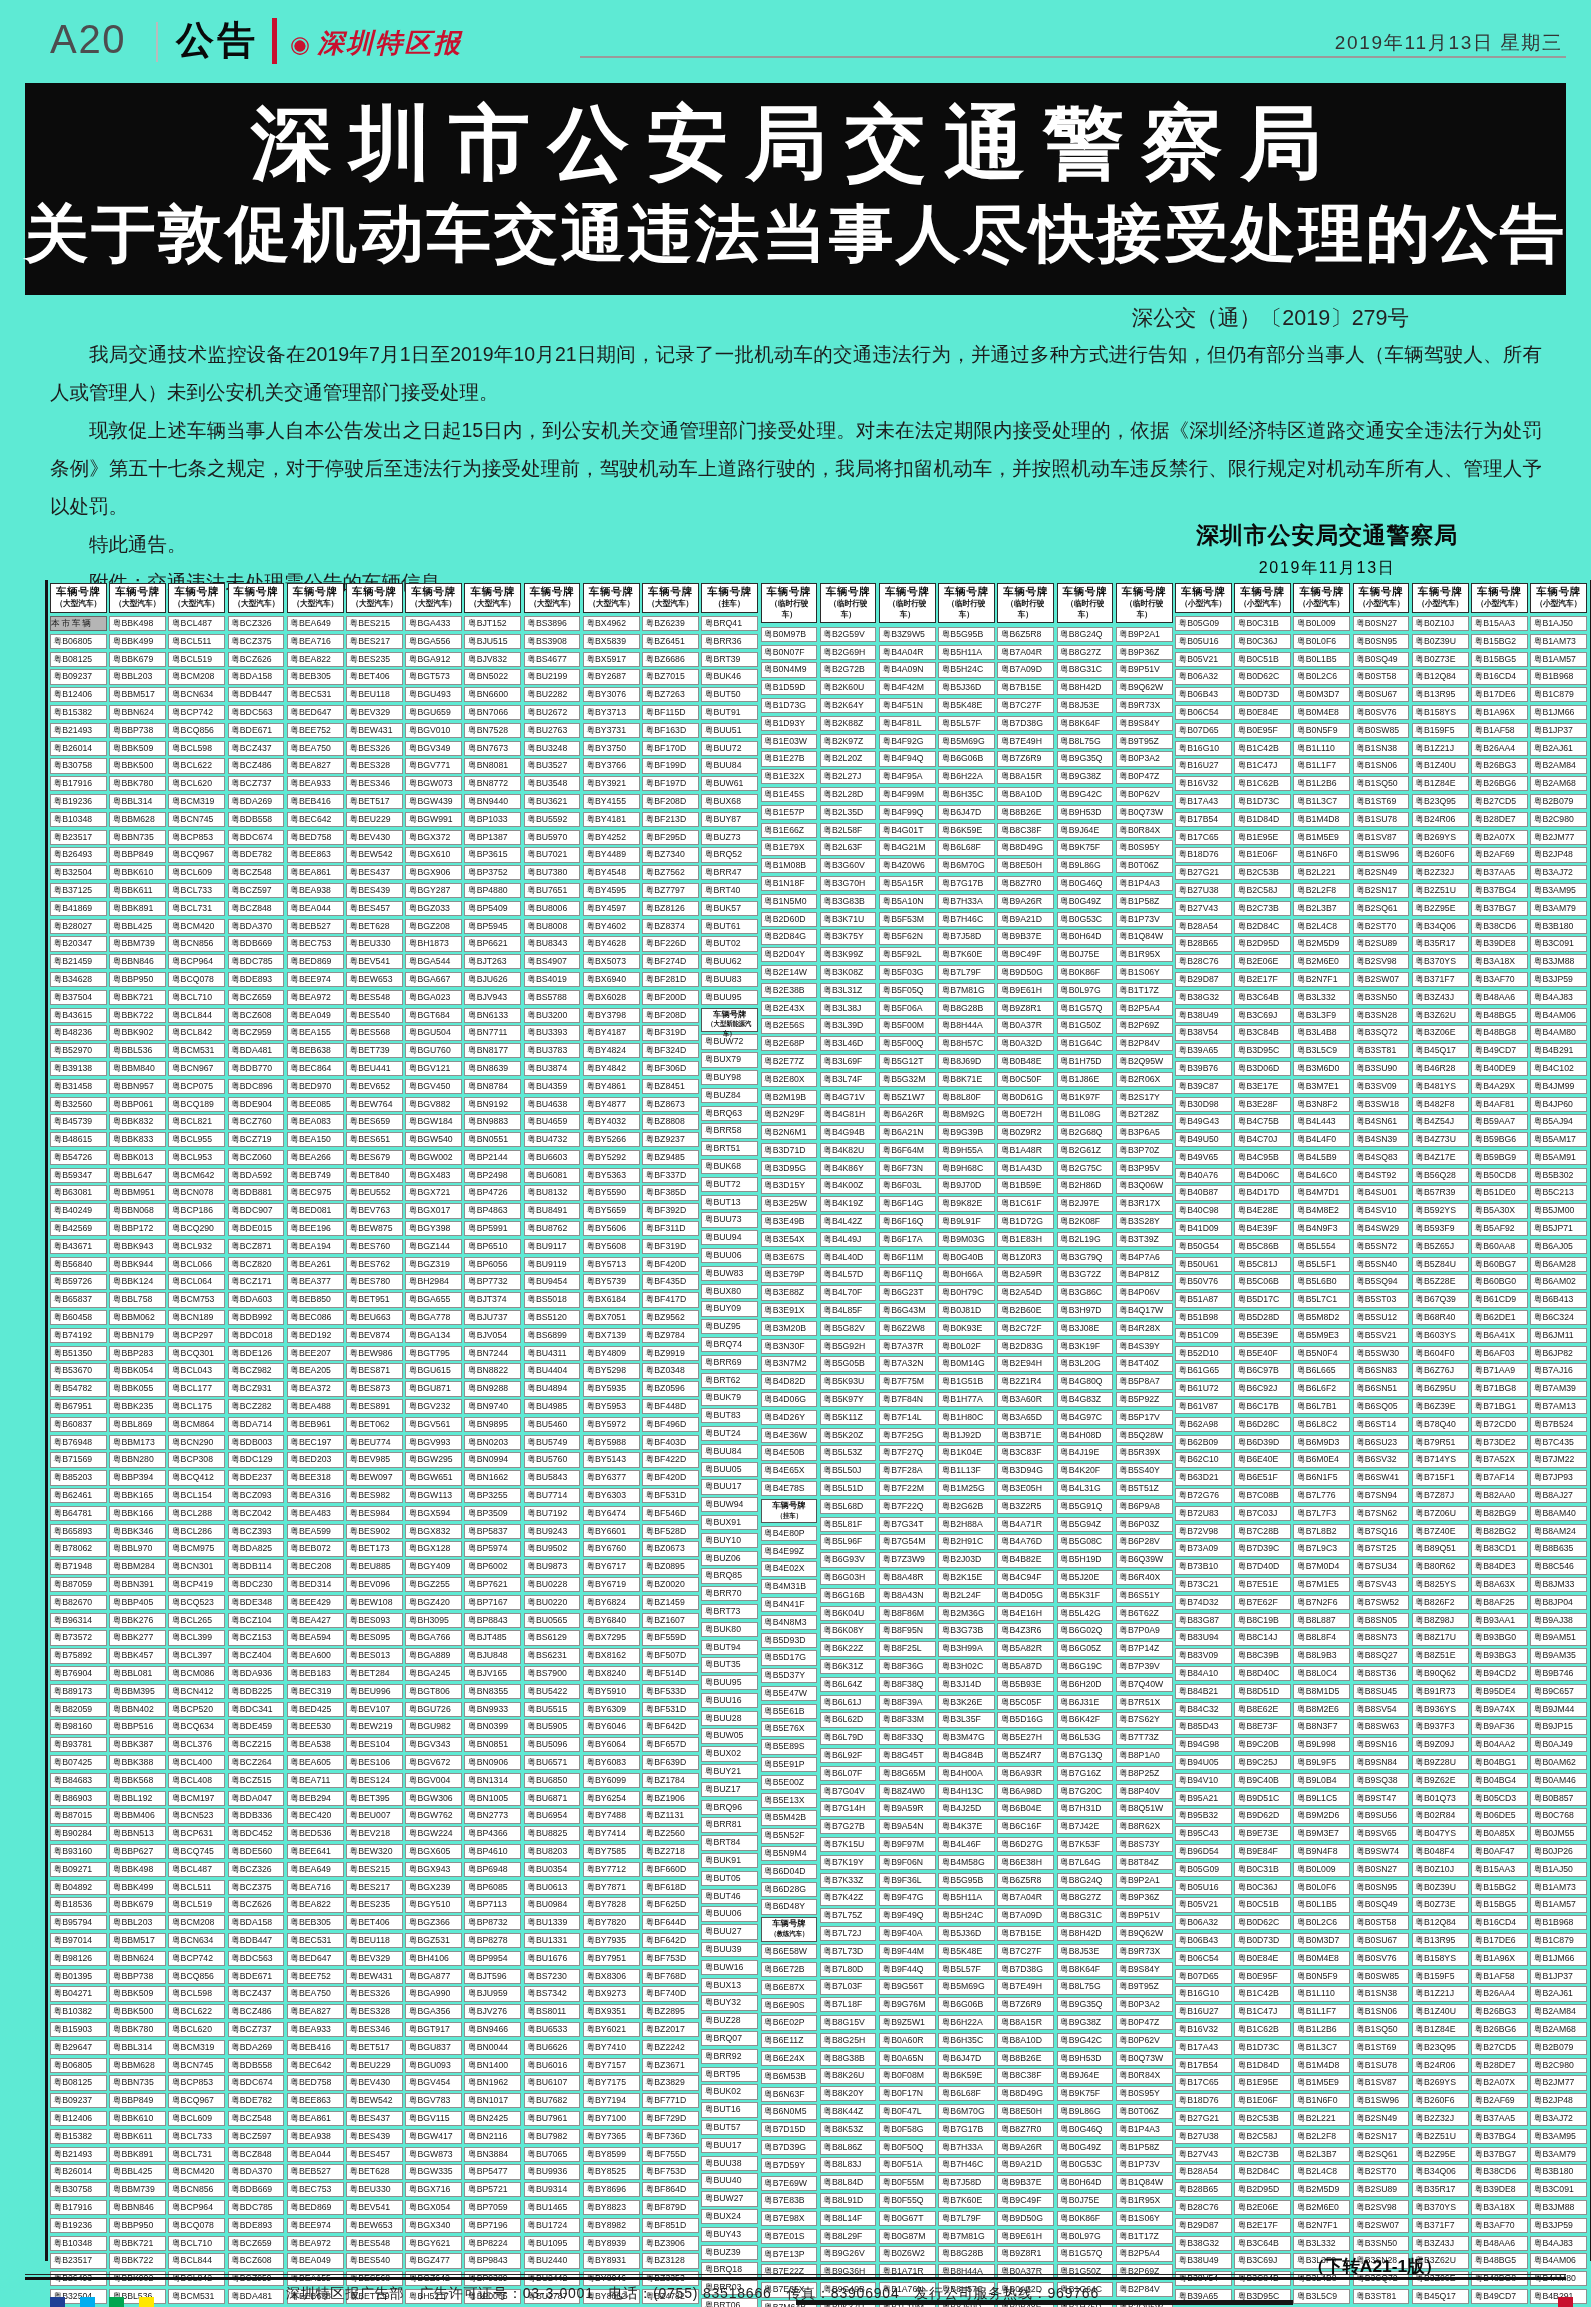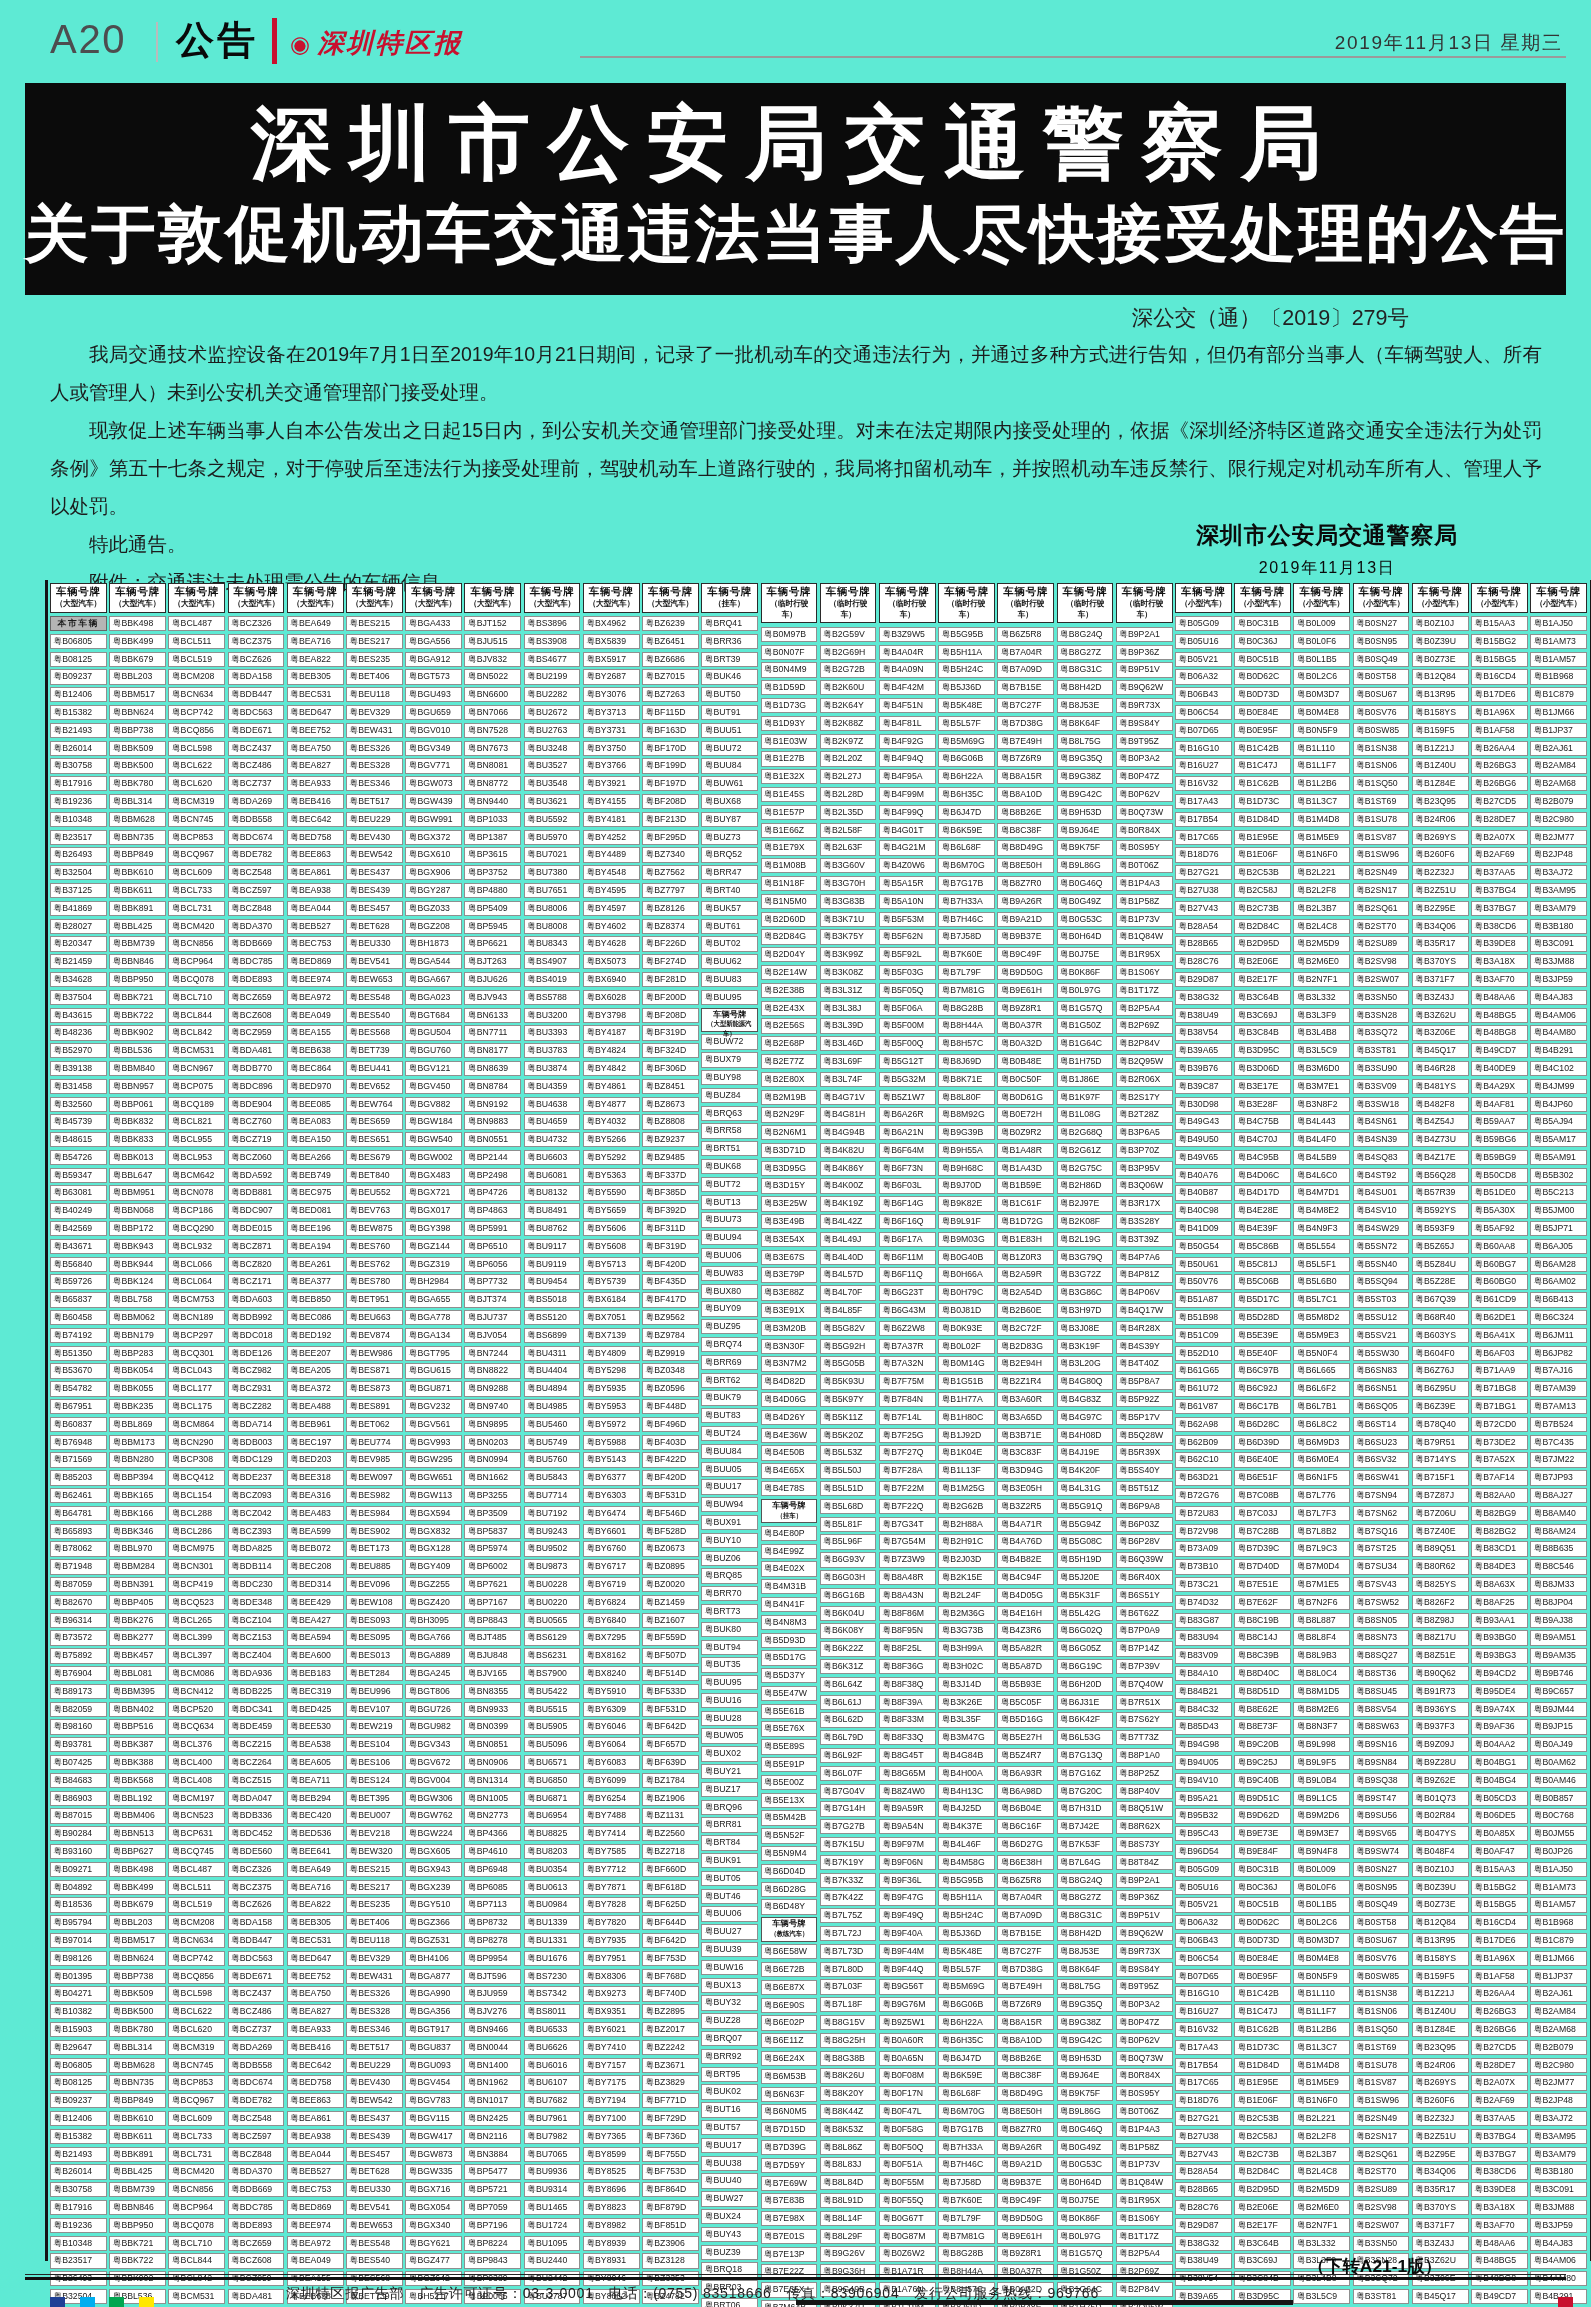--- a/index.html
+++ b/index.html
@@ -33,21 +33,21 @@
              border-left:3.3px solid #151515;border-right:3.3px solid #151515;box-sizing:border-box;
              padding:3.3px 2.5px 0 2.5px;margin-left:23px;}
   .tgrid{display:grid;grid-template-columns:repeat(26,1fr);column-gap:2.5px;height:100%;}
   .pcol{display:flex;flex-direction:column;min-width:0;}
   .phead{border:1.7px solid #2a2a2a;background:#fff;text-align:center;padding:1.7px 0 2.5px 0;margin-bottom:3.3px;flex:none;}
   .phead .t{display:block;font-size:10.4px;font-weight:700;line-height:12.4px;letter-spacing:0.8px;}
   .phead .s{display:block;font-size:8.3px;font-weight:700;line-height:10.8px;transform:scaleX(.92);}
   .pcell{flex:none;height:13.3px;margin-bottom:2.5px;border:0.8px solid #8f8f8f;background:#fff;
          font-size:8.7px;line-height:12.4px;padding-left:2.5px;white-space:nowrap;overflow:hidden;
          color:#1a1a1a;letter-spacing:0;}
-  .pcell.local{background:#b5b5b5;font-weight:700;text-align:center;padding-left:0;letter-spacing:1.7px;border-color:#666;}
+  .pcell.local{background:#b5b5b5;font-weight:400;padding-left:0;letter-spacing:1.7px;border-color:#666;}
   .psub{flex:none;height:22.4px;margin-bottom:2.5px;border:0.8px solid #555;background:#fff;text-align:center;}
   .psub .t{display:block;font-size:8.3px;font-weight:700;line-height:10.8px;}
   .psub .s{display:block;font-size:7px;font-weight:700;line-height:10px;transform:scaleX(.9);}
   
   .pageturn{position:absolute;top:2254px;right:149px;font-size:17.4px;font-weight:700;color:#0a0a0a;}
   .f-rule1{position:absolute;top:2274px;left:25px;right:25px;height:0.8px;background:#222;}
   .f-rule2{position:absolute;top:2277px;left:25px;right:25px;height:3.3px;background:#111;}
   .f-text{position:absolute;top:2285px;left:0;width:1385px;text-align:center;font-size:14px;color:#222;letter-spacing:0.8px;}
   .calib{position:absolute;top:2297px;left:0;width:1591px;height:10px;}
   .sq{position:absolute;top:0;width:15px;height:10px;}

